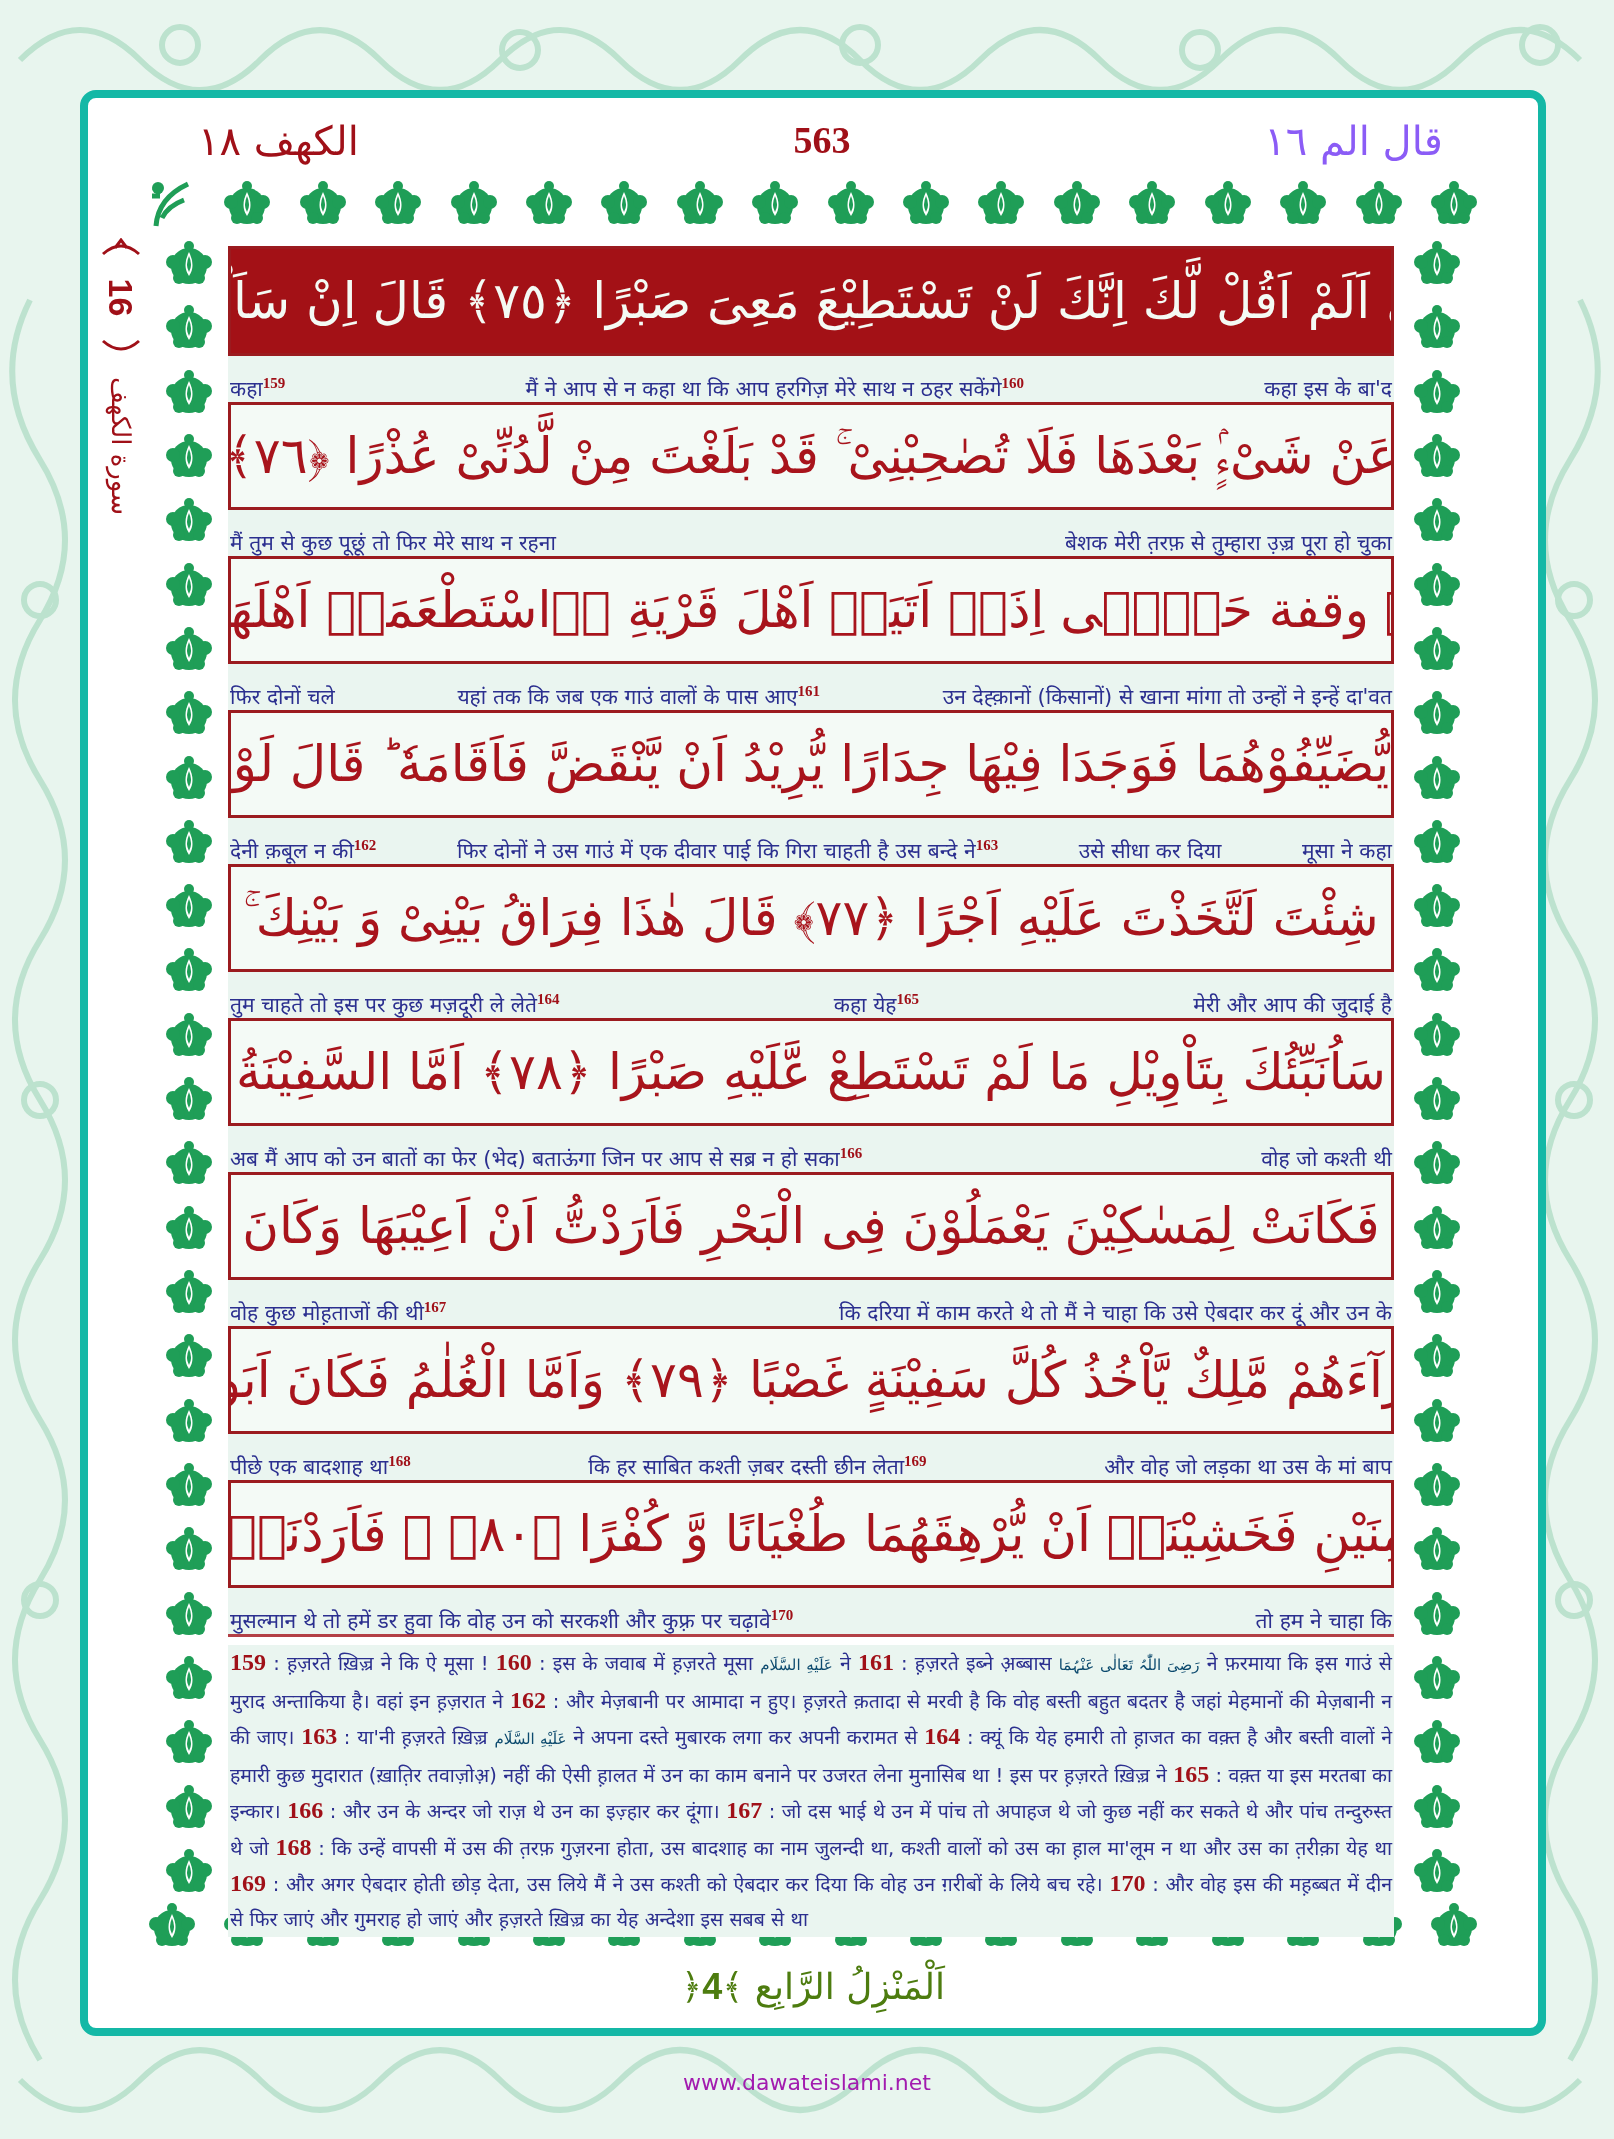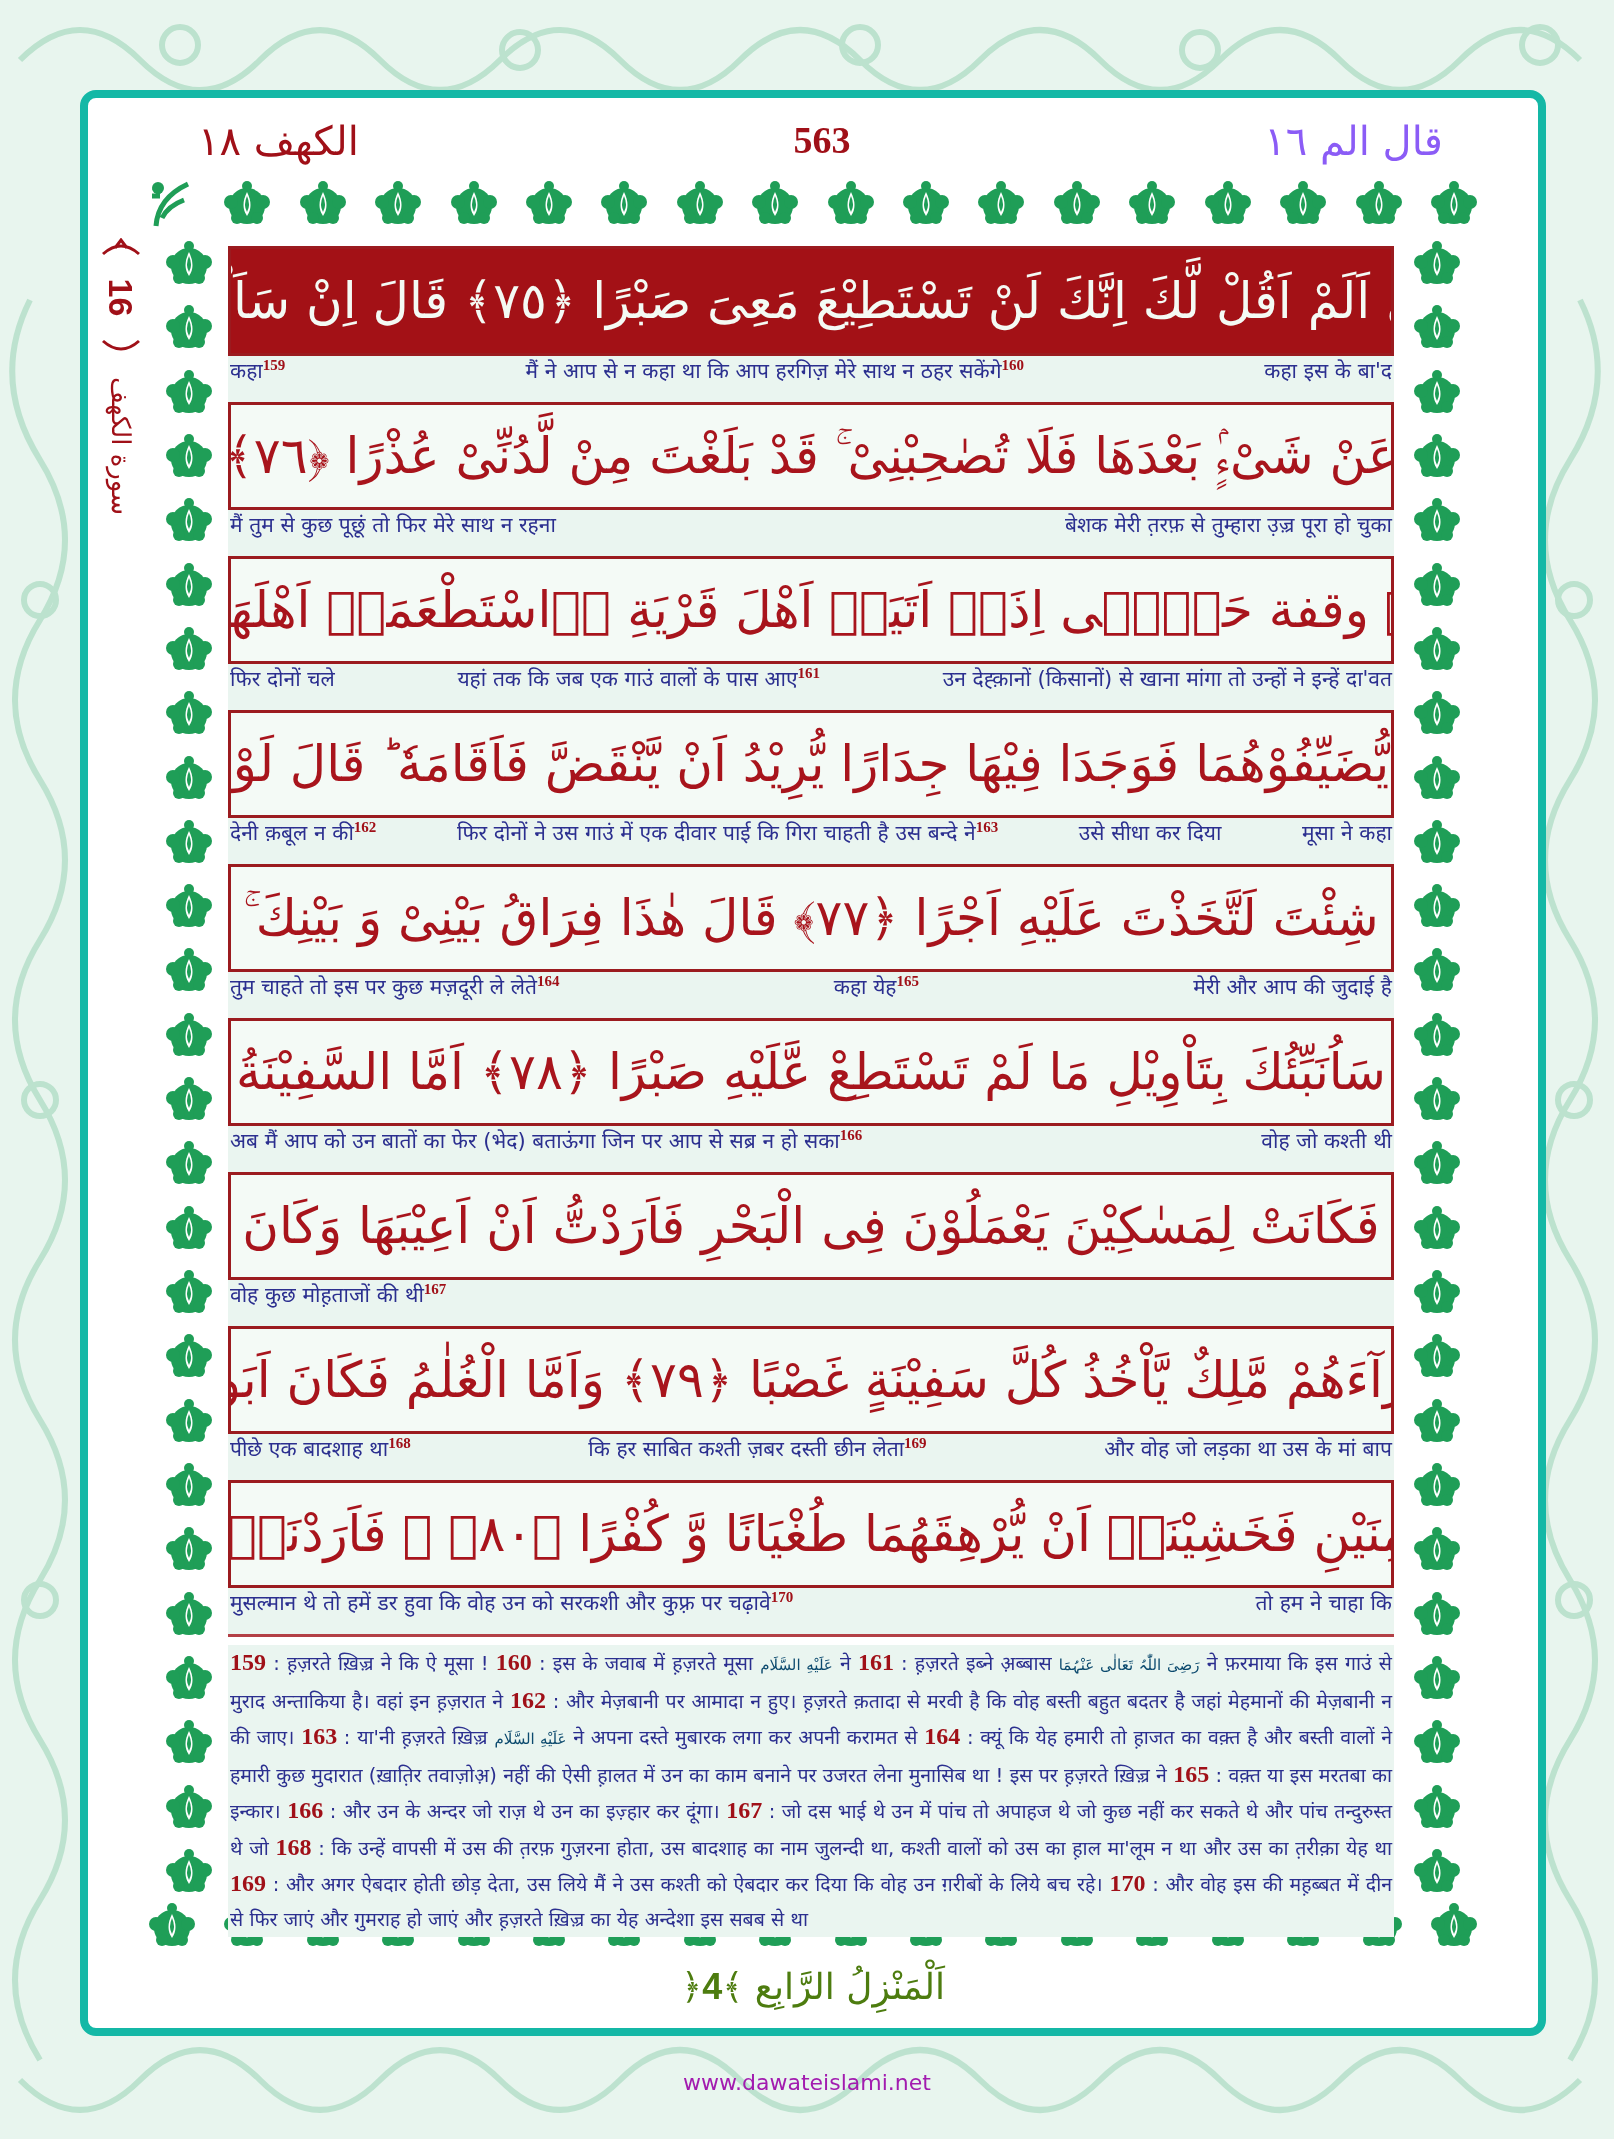--- a/index.html
+++ b/index.html
@@ -38,21 +38,21 @@
   .content { position:absolute; left:140px; top:148px; width:1166px; }
   .ayah-box {
     height:108px; border:3px solid #9b1b1f; box-sizing:border-box;
     display:flex; align-items:center; justify-content:center;
     direction:rtl; font-family:"DejaVu Serif", serif; font-size:50px;
     color:#a8141c; background:#f4faf6; white-space:nowrap; overflow:hidden;
     letter-spacing:1px;
   }
   .ayah-box.filled { background:#a31116; color:#f4faf4; height:110px; }
   .trans {
-    height:46px; display:flex; align-items:flex-start; justify-content:space-between;
+    height:46px; display:flex; align-items:flex-end; justify-content:space-between;
     color:#2b2f8f; font-family:"DejaVu Sans", sans-serif; font-size:21px;
     background:#eaf5f0; padding:0 2px;
     white-space:nowrap;
   }
   .trans sup, .fn sup { color:#a01018; font-family:"Liberation Serif", serif; font-weight:bold; font-size:15px; }
   .trans .seg { display:inline-block; }
   .rule { height:3px; background:#a01018; opacity:0.8; }
 
   .notes {
     margin-top:8px; background:#eaf5f0; color:#2b2f8f;
@@ -1226,20 +1226,21 @@
     <div class="trans">
       <span class="seg"><span>अब मैं आप को उन बातों का फेर (भेद) बताऊंगा जिन पर आप से सब्र न हो सका</span><sup>166</sup></span>
       <span class="seg"><span>वोह जो कश्ती थी</span></span>
     </div>
 
     <div class="ayah-box">
         <span>فَكَانَتْ لِمَسٰكِيْنَ يَعْمَلُوْنَ فِی الْبَحْرِ فَاَرَدْتُّ اَنْ اَعِيْبَهَا وَكَانَ</span>
       </div>
     <div class="trans">
       <span class="seg"><span>वोह कुछ मोह़ताजों की थी</span><sup>167</sup></span>
+      <span class="seg"><span>कि दरिया में काम करते थे तो मैं ने चाहा कि उसे ऐबदार कर दूं और उन के</span></span>
     </div>
 
     <div class="ayah-box">
         <span>وَرَآءَهُمْ مَّلِكٌ يَّاْخُذُ كُلَّ سَفِيْنَةٍ غَصْبًا ﴿٧٩﴾ وَاَمَّا الْغُلٰمُ فَكَانَ اَبَوٰهُ</span>
       </div>
     <div class="trans">
       <span class="seg"><span>पीछे एक बादशाह था</span><sup>168</sup></span>
       <span class="seg"><span>कि हर साबित कश्ती ज़बर दस्ती छीन लेता</span><sup>169</sup></span>
       <span class="seg"><span>और वोह जो लड़का था उस के मां बाप</span></span>
     </div>

